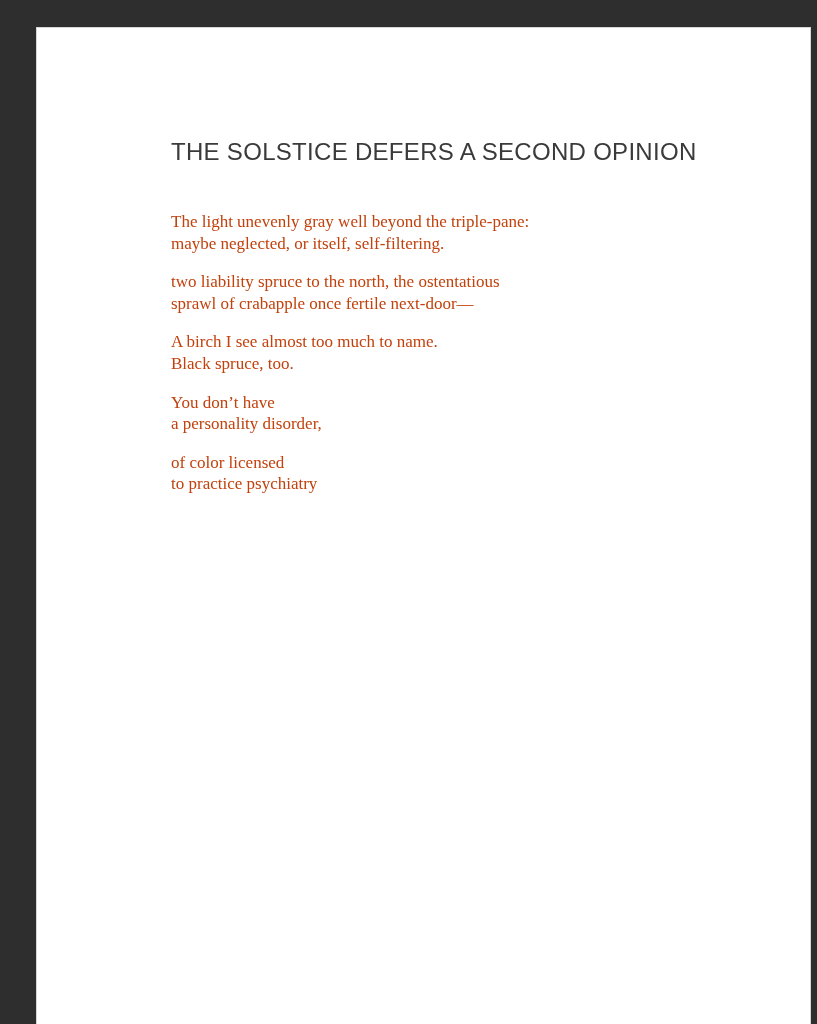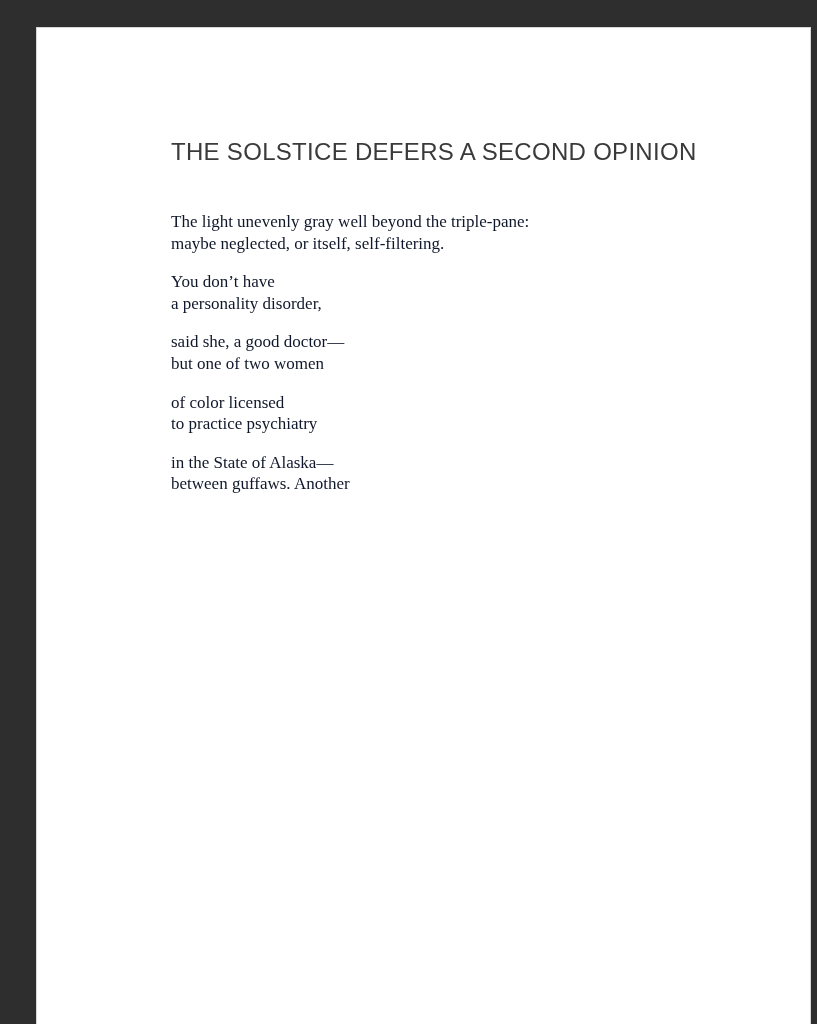--- a/index.html
+++ b/index.html
@@ -28,35 +28,35 @@
     font-size: 24px;
     line-height: 28px;
     letter-spacing: 0.3px;
     color: #3a3a3a;
   }
   .poem {
     margin: 45px 60px 0 134px;
     font-family: "Liberation Serif", serif;
     font-size: 17px;
     line-height: 21.6px;
-    color: #0f172a;
+    color: #c2410c;
   }
   .poem p.stanza {
     margin: 0 0 17px 0;
   }
   .poem p.stanza.italic {
   }
 </style>
 </head>
 <body>
 
 <div class="frame">
   <div class="page">
     <h1 class="poem-title">THE SOLSTICE DEFERS A SECOND OPINION</h1>
     <div class="poem">
         <p class="stanza">The light unevenly gray well beyond the triple-pane:<br>maybe neglected, or itself, self-filtering.</p>
+        <p class="stanza">two liability spruce to the north, the ostentatious<br>sprawl of crabapple once fertile next-door—</p>
+        <p class="stanza">A birch I see almost too much to name.<br>Black spruce, too.</p>
         <p class="stanza italic">You don’t have<br>a personality disorder,</p>
-        <p class="stanza">said she, a good doctor—<br>but one of two women</p>
         <p class="stanza">of color licensed<br>to practice psychiatry</p>
-        <p class="stanza">in the State of Alaska—<br>between guffaws. Another</p>
       </div>
   </div>
 </div>
 
 </body></html>

